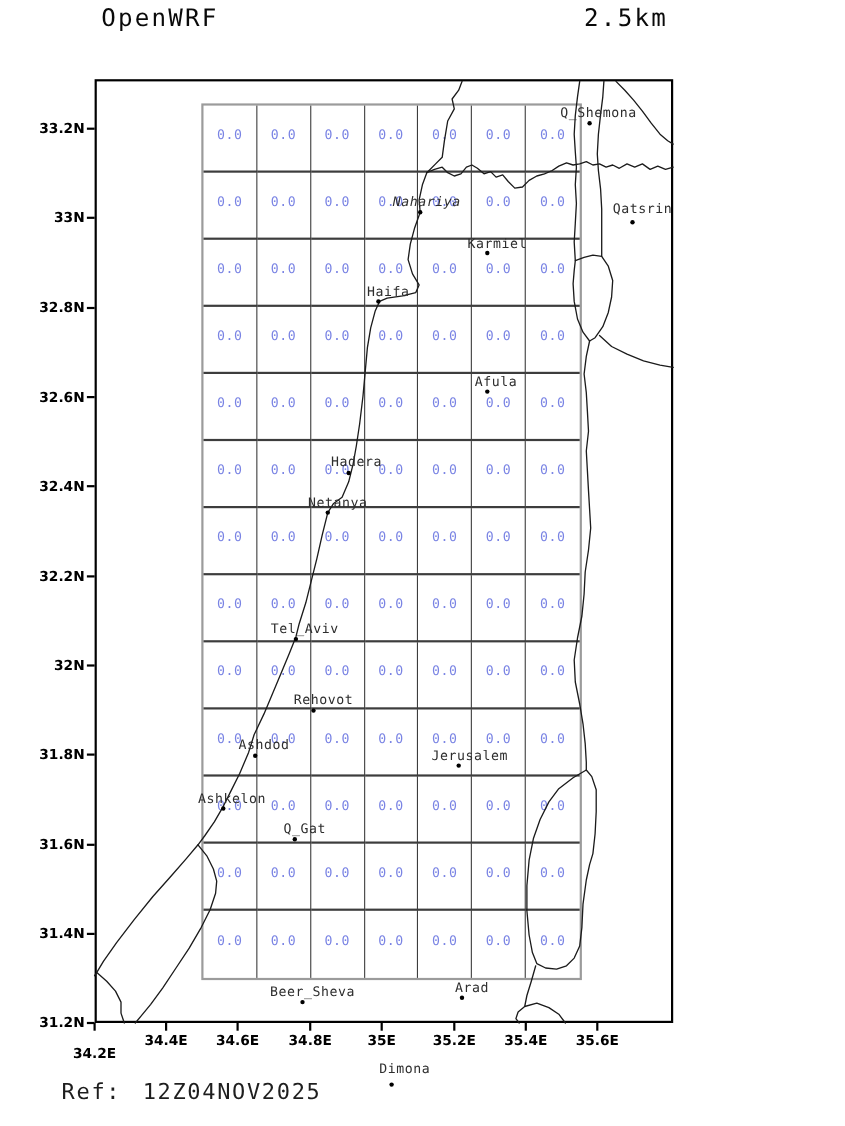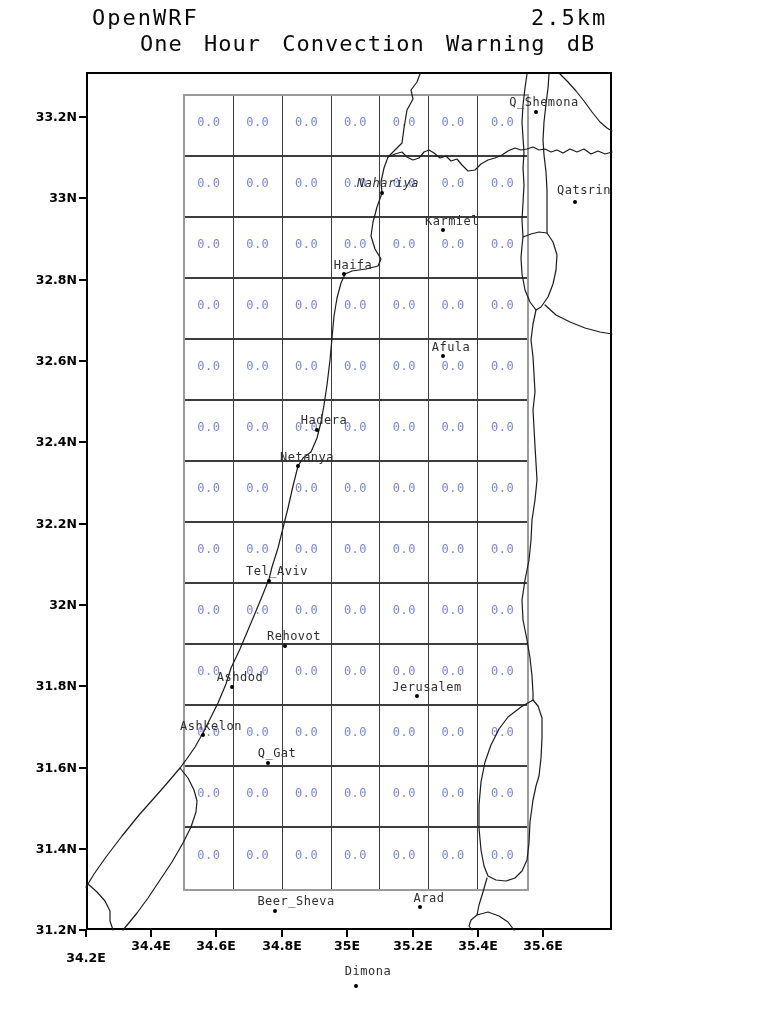--- a/index.html
+++ b/index.html
@@ -32,21 +32,20 @@
   .footer-ref{position:absolute;left:56px;top:980px;font-size:20px;letter-spacing:1.5px;word-spacing:6px;color:#1e1e1e;white-space:nowrap;}
   .footer-valid{position:absolute;left:382px;top:980px;font-size:20px;letter-spacing:1.5px;word-spacing:6px;color:#1e1e1e;white-space:nowrap;}
 </style>
 </head>
 <body>
 
 <div class="page">
 
   <div class="hdr-model">OpenWRF</div>
   <div class="hdr-res">2.5km</div>
-  <div class="hdr-title">One Hour Convection Warning dB</div>
 
   <div class="frame"></div>
 
   <div id="ylayer">
       <div class="ytm" style="top: 116.2px;"></div>
       <div class="ytl" style="top: 109px;">33.2N</div>
       <div class="ytm" style="top: 197.2px;"></div>
       <div class="ytl" style="top: 190px;">33N</div>
       <div class="ytm" style="top: 279.2px;"></div>
       <div class="ytl" style="top: 272px;">32.8N</div>
@@ -400,21 +399,22 @@
       <div class="clabel" style="left: 294px; top: 629px;">Rehovot</div>
       <div class="dot" style="left: 229.8px; top: 684.8px;"></div>
       <div class="clabel" style="left: 240px; top: 670px;">Ashdod</div>
       <div class="dot" style="left: 414.8px; top: 693.8px;"></div>
       <div class="clabel" style="left: 427px; top: 680px;">Jerusalem</div>
       <div class="dot" style="left: 200.8px; top: 732.8px;"></div>
       <div class="clabel" style="left: 211px; top: 719px;">Ashkelon</div>
       <div class="dot" style="left: 265.8px; top: 760.8px;"></div>
       <div class="clabel" style="left: 277px; top: 746px;">Q_Gat</div>
       <div class="dot" style="left: 272.8px; top: 908.8px;"></div>
-      <div class="clabel" style="left: 296px; top: 894px;">Beer_Sheva</div>
+      <div class="clabel" style="left: 284px; top: 894px;">Beer_Sheva</div>
       <div class="dot" style="left: 417.8px; top: 904.8px;"></div>
       <div class="clabel" style="left: 429px; top: 891px;">Arad</div>
       <div class="dot" style="left: 353.8px; top: 983.8px;"></div>
       <div class="clabel" style="left: 368px; top: 964px;">Dimona</div>
     </div>
 
+  <div class="footer-ref">Ref: 12Z04NOV2025</div>
 
 </div>
 
 </body></html>

